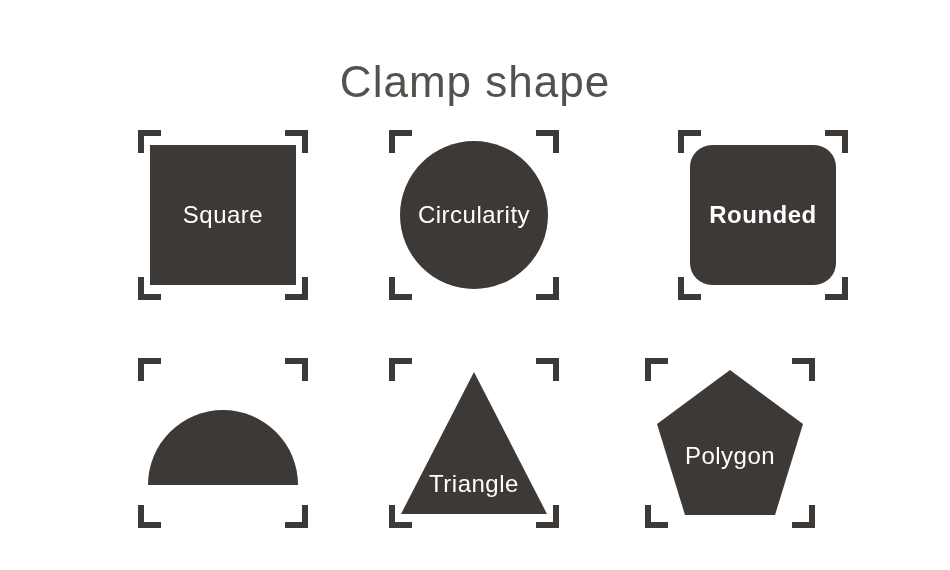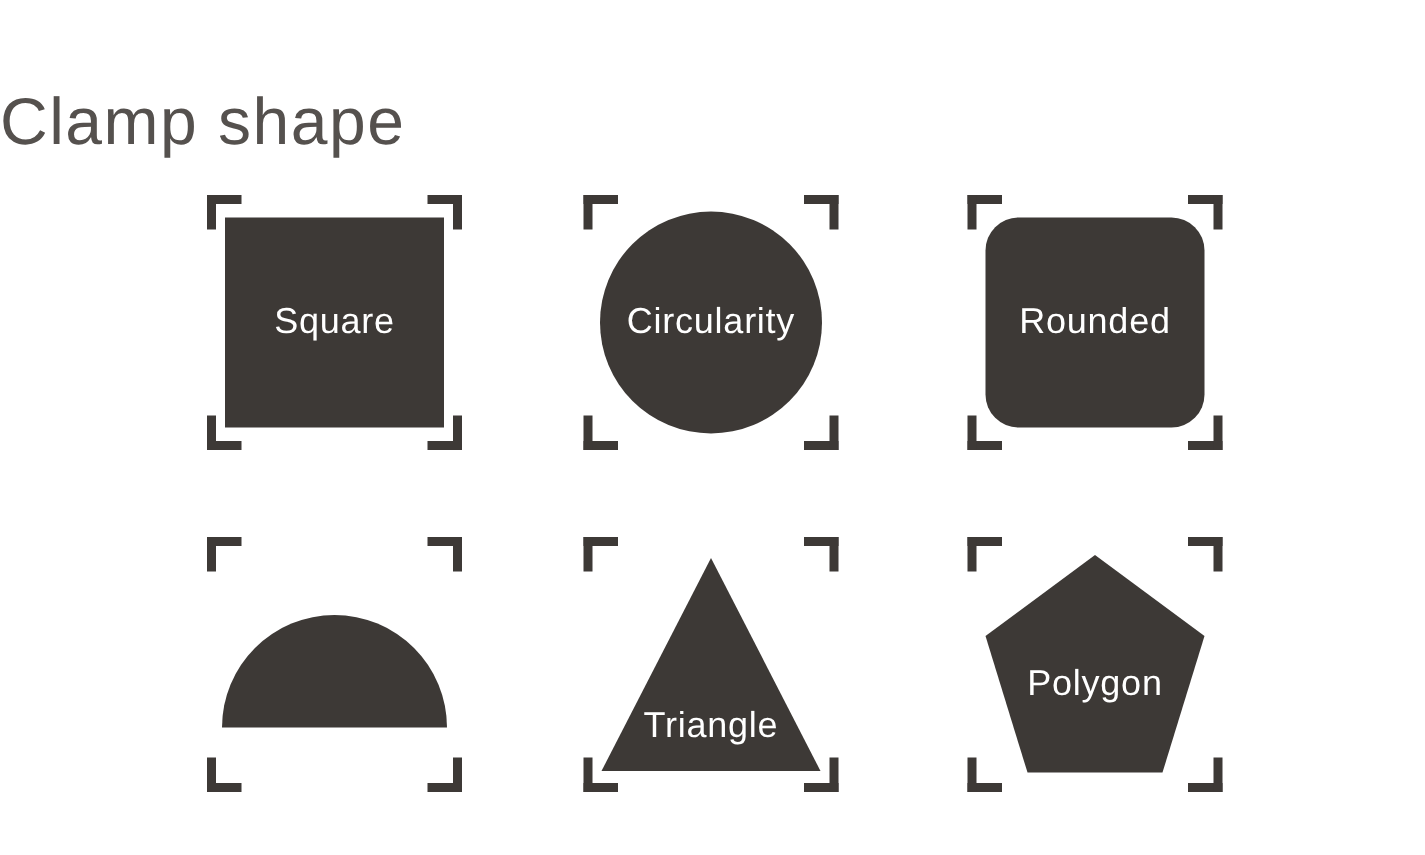--- a/index.html
+++ b/index.html
@@ -12,35 +12,35 @@
   body {
     width: 950px; height: 570px;
     font-family: "Liberation Sans", sans-serif;
     overflow: hidden;
   }
   .page { position: relative; width: 950px; height: 570px; background: #ffffff; }
 
   .title {
     position: absolute;
     top: 28px; left: 0; width: 100%;
-    text-align: left;
+    text-align: center;
     font-size: 44px;
     font-weight: 400;
     letter-spacing: 1px;
     color: var(--title-color);
   }
 
   .cell {
     position: absolute;
     width: 170px; height: 170px;
   }
   
   .pos-0 { left: 138px; top: 130px; }
   .pos-1 { left: 389px; top: 130px; }
-  .pos-2 { left: 645px; top: 130px; }
+  .pos-2 { left: 678px; top: 130px; font-weight: bold; }
   
   .pos-3 { left: 138px; top: 358px; }
   .pos-4 { left: 389px; top: 358px; }
   .pos-5 { left: 645px; top: 358px; }
 
   .corner {
     position: absolute;
     width: 23px; height: 23px;
     border: 0 solid var(--shape-color);
   }

